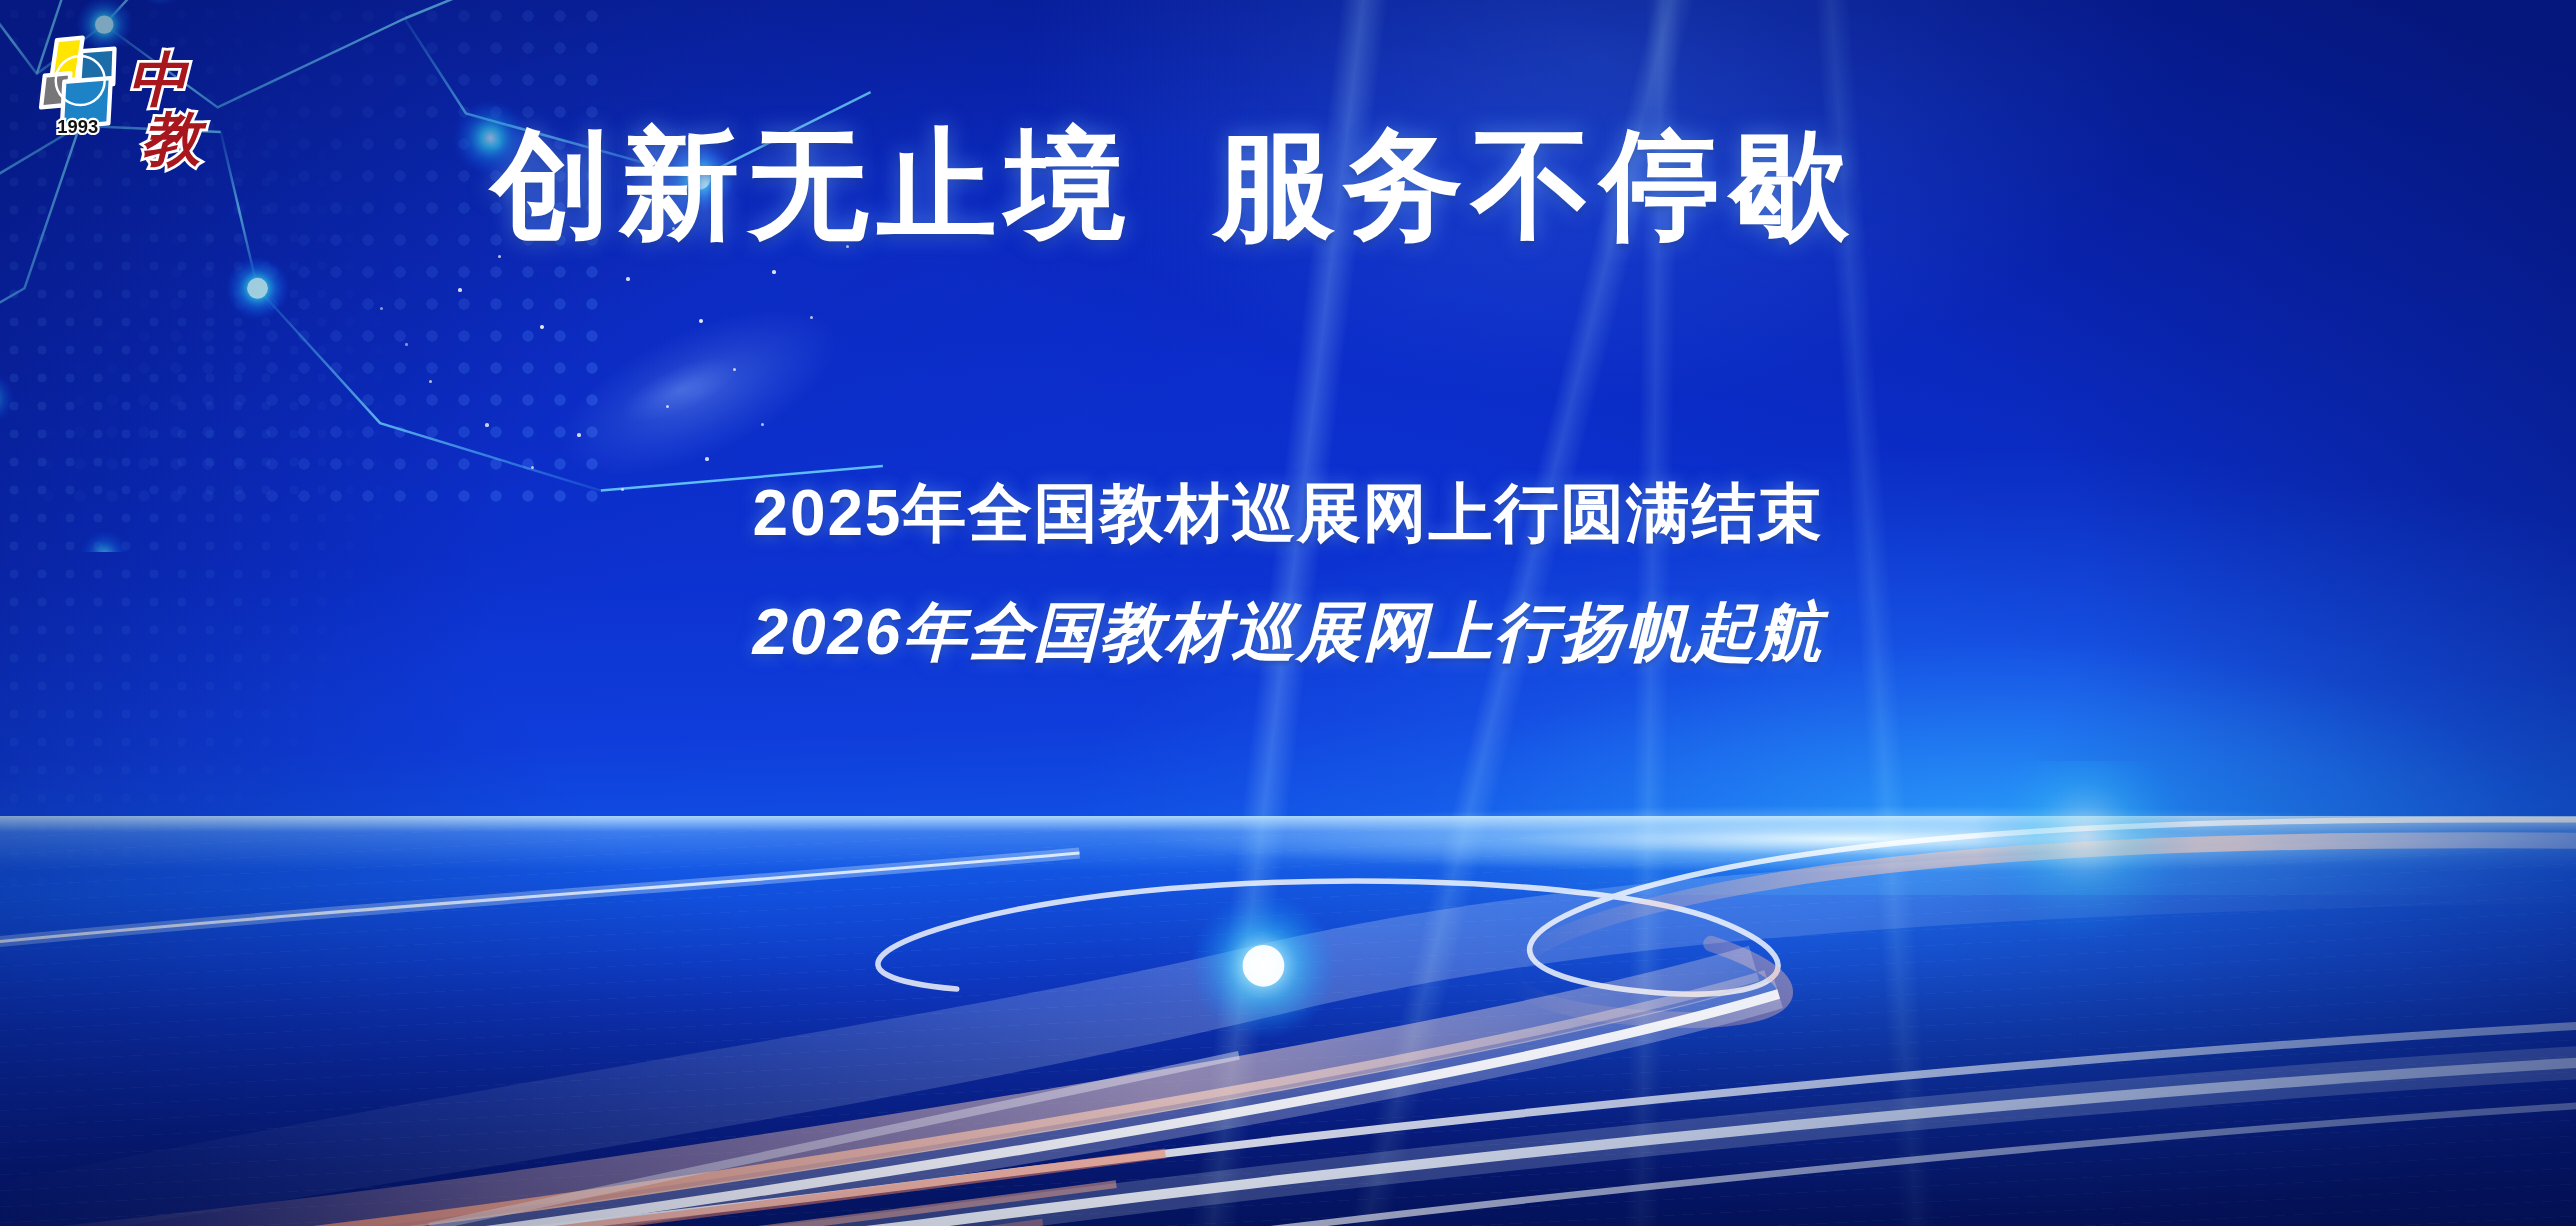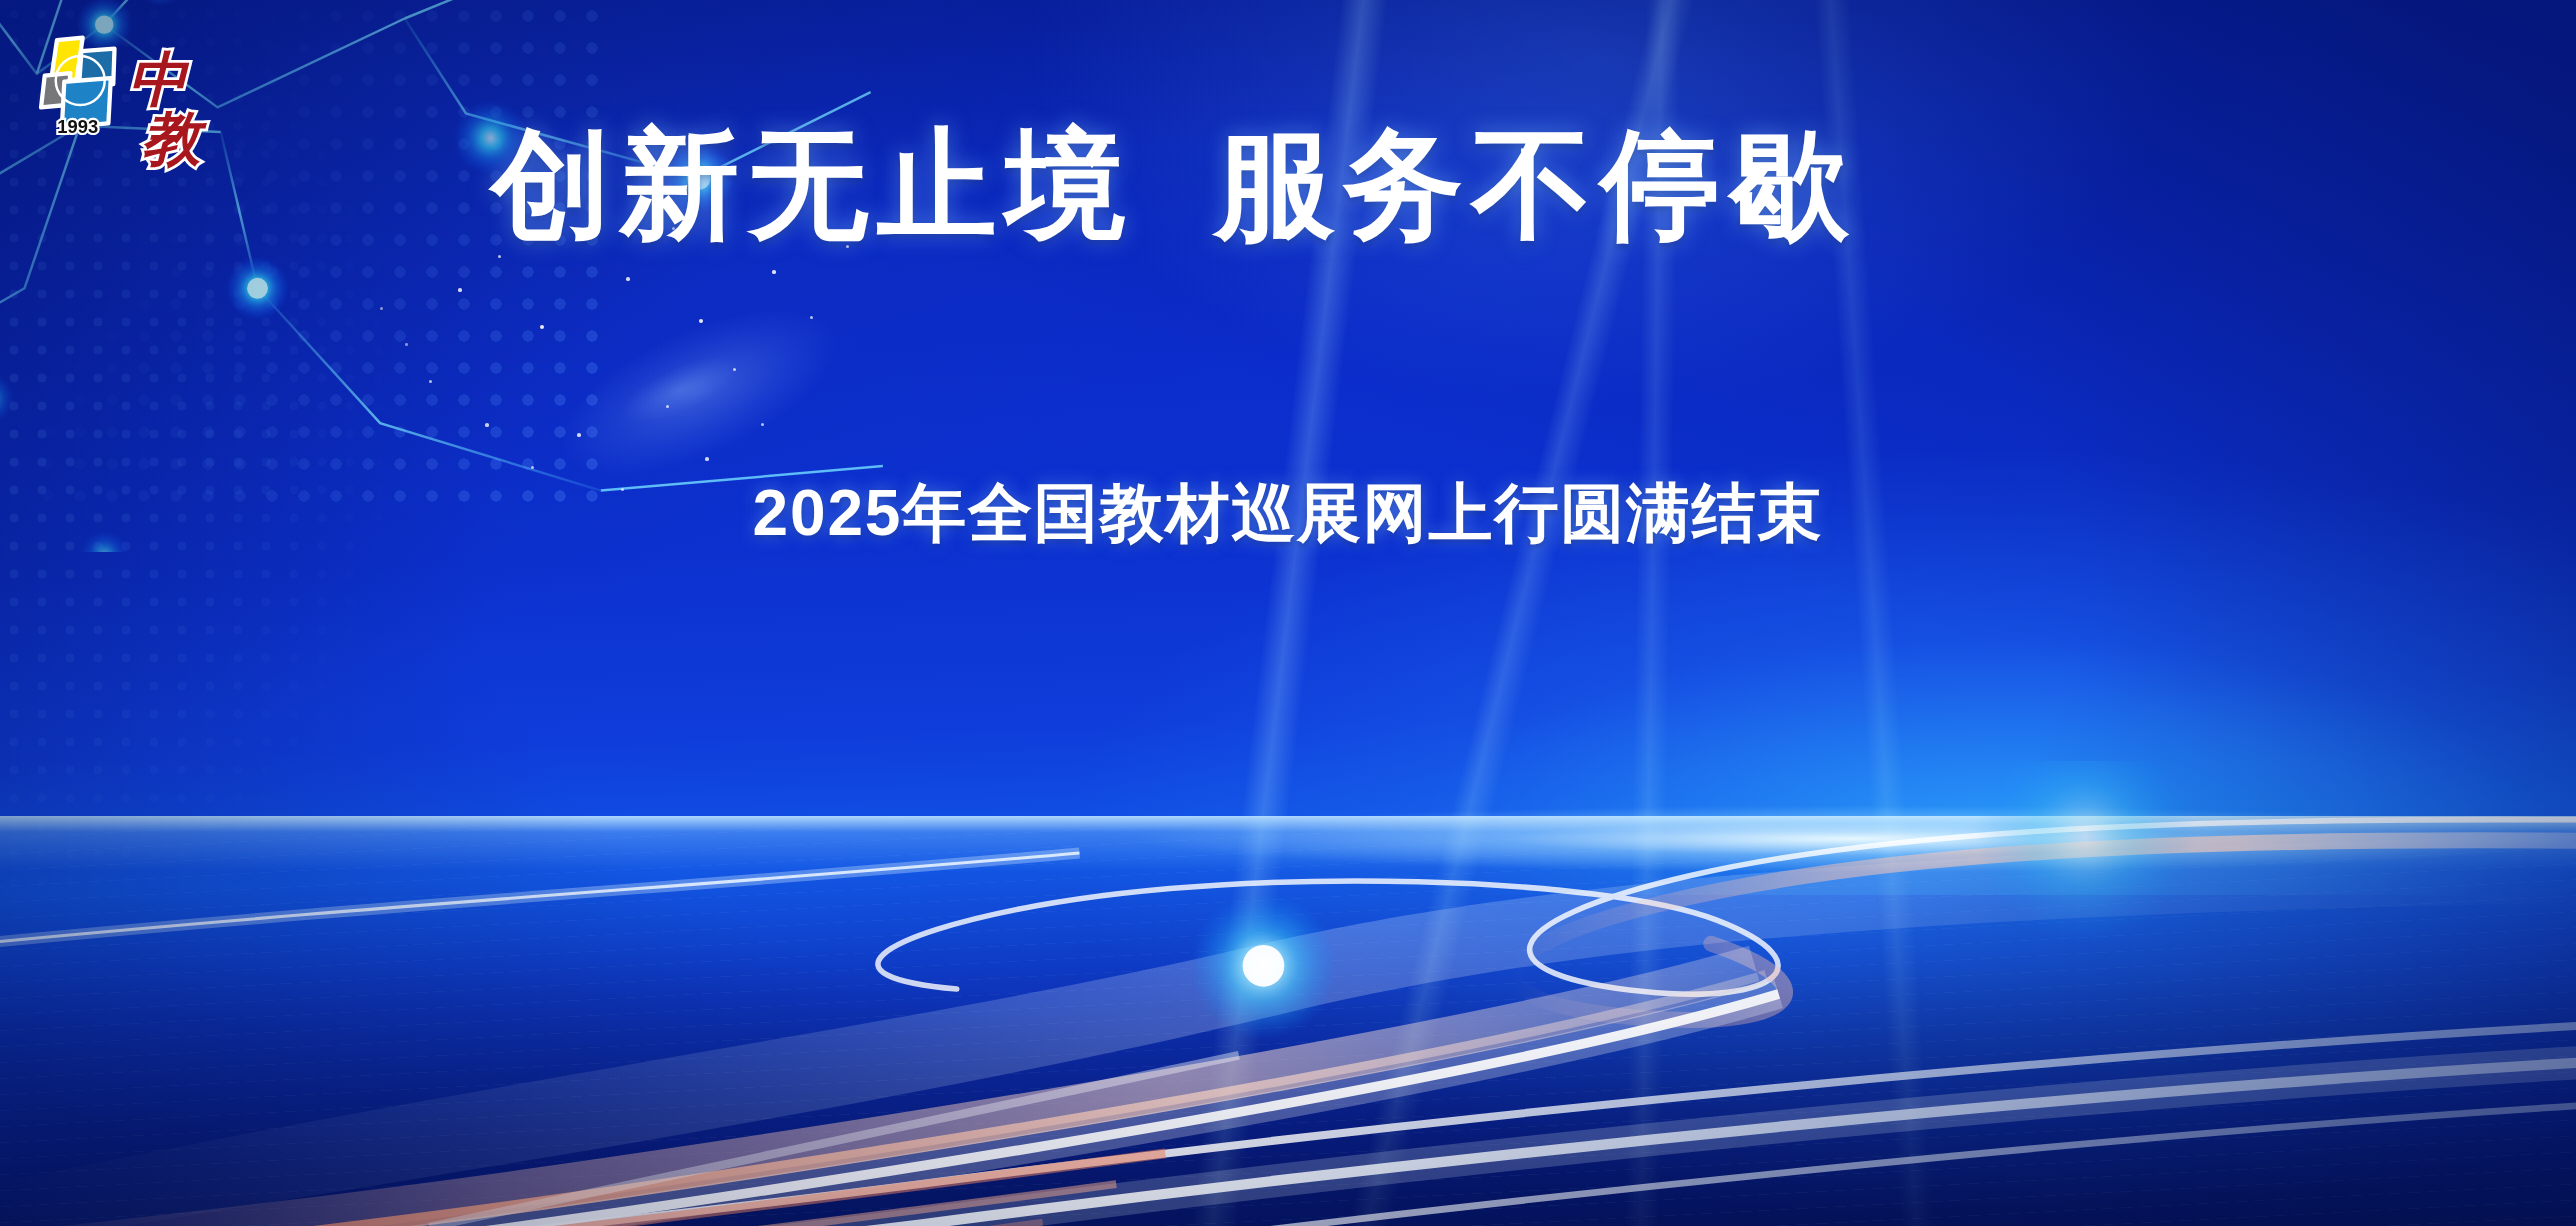--- a/index.html
+++ b/index.html
@@ -413,16 +413,17 @@
     </svg>
     <div id="logoWords">
       <span class="hz">中</span><span class="hz">教</span>
     </div>
   </div>
 
   <div id="headline">创新无止境 服务不停歇</div>
 
   <div id="subs">
     <div class="subline" id="subline1">2025年全国教材巡展网上行圆满结束</div>
+    <div class="subline" id="subline2">2026年全国教材巡展网上行扬帆起航</div>
   </div>
 
 </div>
 
 
 </body></html>

